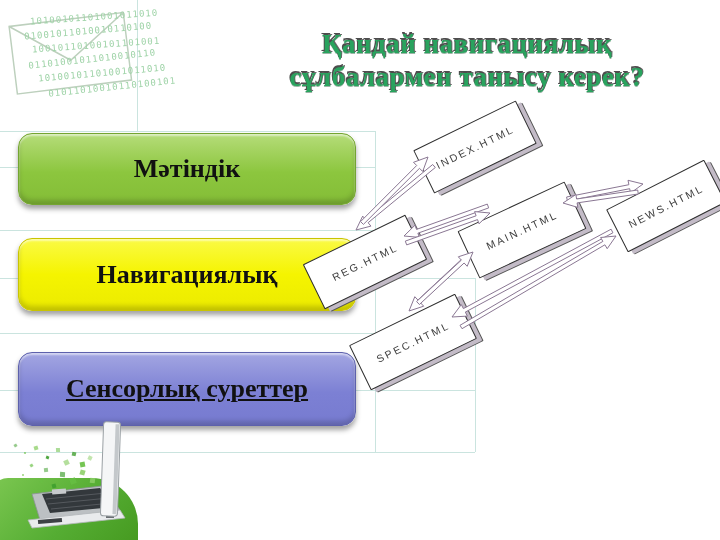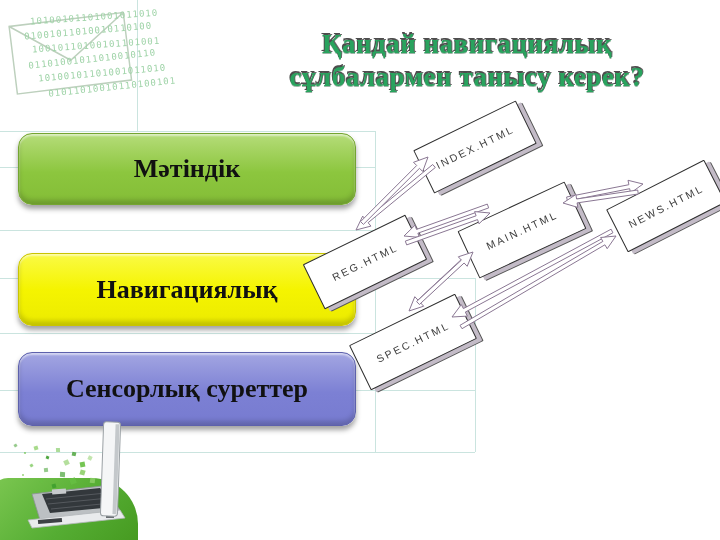--- a/index.html
+++ b/index.html
@@ -18,22 +18,22 @@
   }
   
   .btn{
     position:absolute;left:18px;width:336px;border-radius:14px;
     display:flex;flex-direction:column;justify-content:center;align-items:center;
     font-family:"Liberation Serif",serif;font-weight:bold;font-size:26px;line-height:30px;
     color:#111;text-align:center;
     box-shadow:0 4px 5px rgba(50,50,50,.45),inset 0 2px 2px rgba(255,255,255,.55),inset 0 -4px 5px rgba(0,0,0,.18);
   }
   .btn-green {top:133px;height:70px;background:linear-gradient(180deg,#b5dc79 0%,#8cc63e 55%,#84bd37 100%);border:1px solid #74a531;}
-  .btn-yellow{top:253px;height:71px;background:linear-gradient(180deg,#fafa45 0%,#f5f400 50%,#eceb00 100%);border:1px solid #c9c400;}
-  .btn-purple{top:352px;height:72px;background:linear-gradient(180deg,#a3a6e2 0%,#7c80d4 55%,#777bd0 100%);border:1px solid #5d61ac;}
+  .btn-yellow{top:238px;height:71px;background:linear-gradient(180deg,#fafa45 0%,#f5f400 50%,#eceb00 100%);border:1px solid #c9c400;}
+  .btn-purple{top:352px;height:72px;background:linear-gradient(180deg,#a3a6e2 0%,#7c80d4 55%,#777bd0 100%);border:1px solid #5d61ac;text-decoration:underline;}
   
   .page-box{
     position:absolute;background:#fff;border:1px solid #2f2f2f;border-radius:1px;
     box-shadow:4px 4px 0 0 #c3bbc7,5px 5px 0 0 #585858;
     display:flex;align-items:center;justify-content:center;z-index:5;
   }
   .page-box .lbl{
     font-family:"Liberation Sans",sans-serif;font-size:10.5px;letter-spacing:2.2px;
     color:#3d3d3d;white-space:nowrap;
   }

